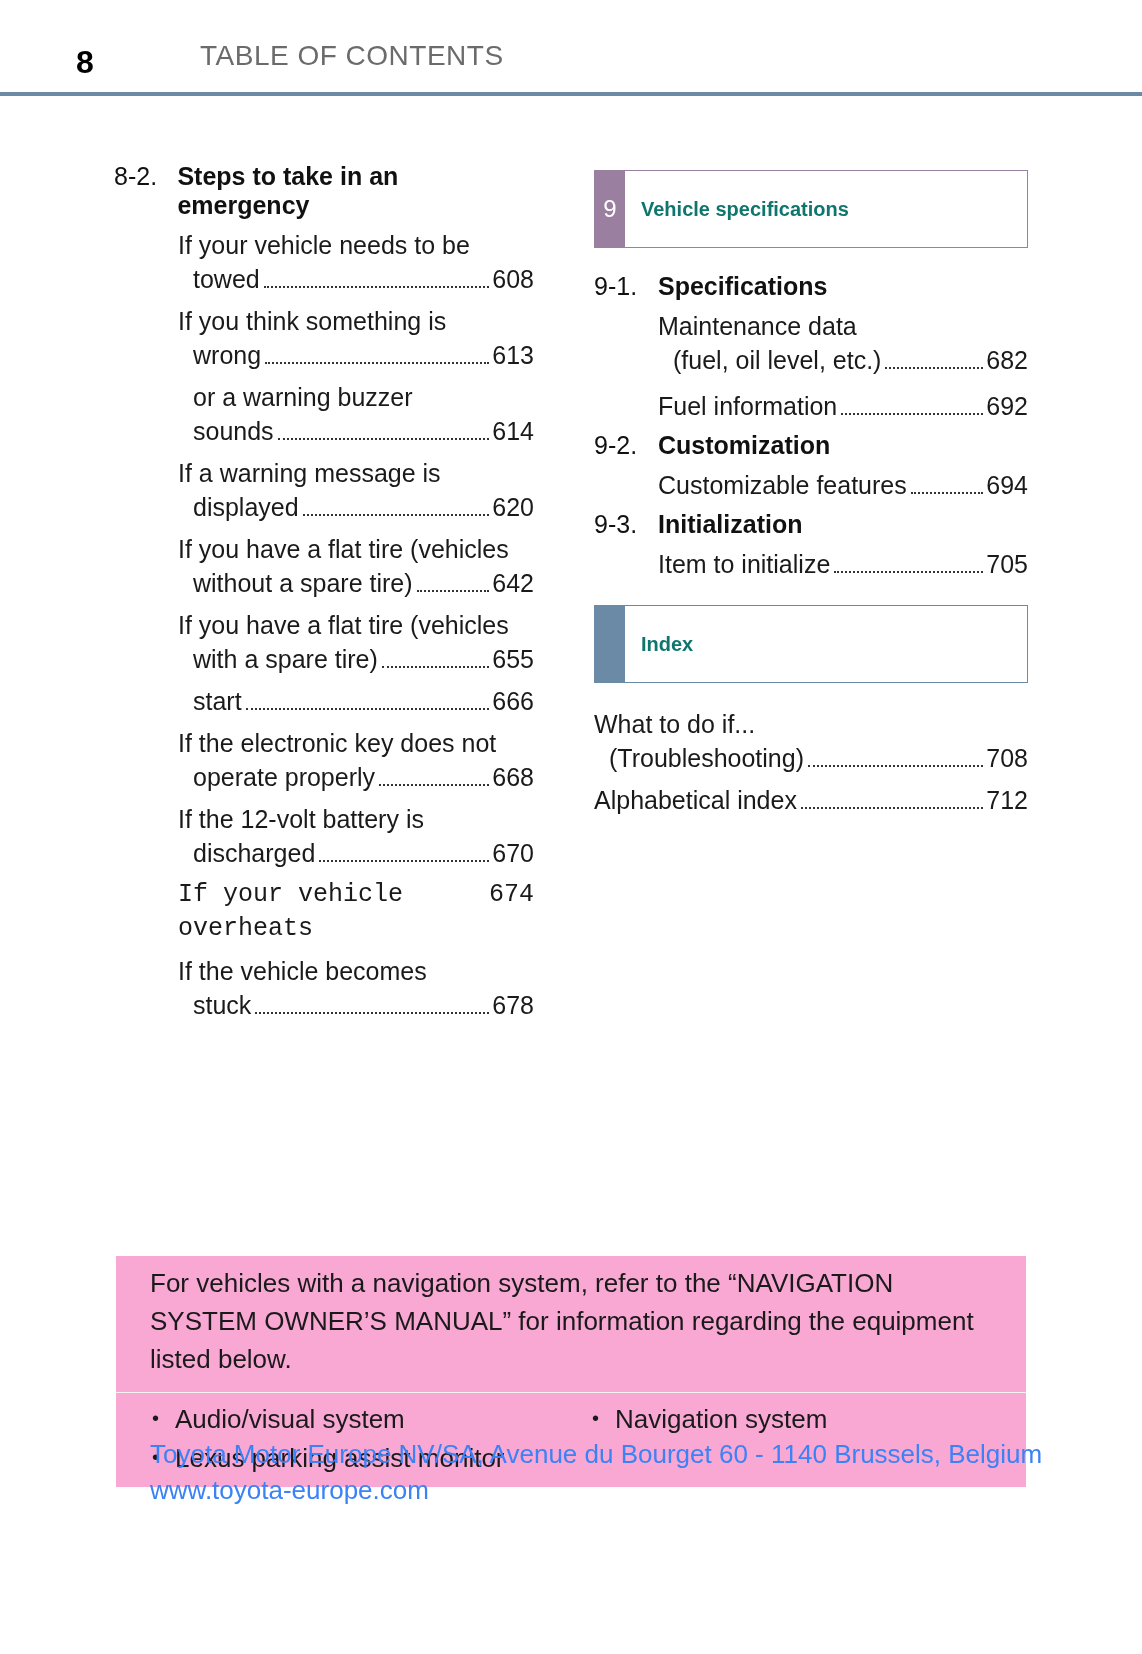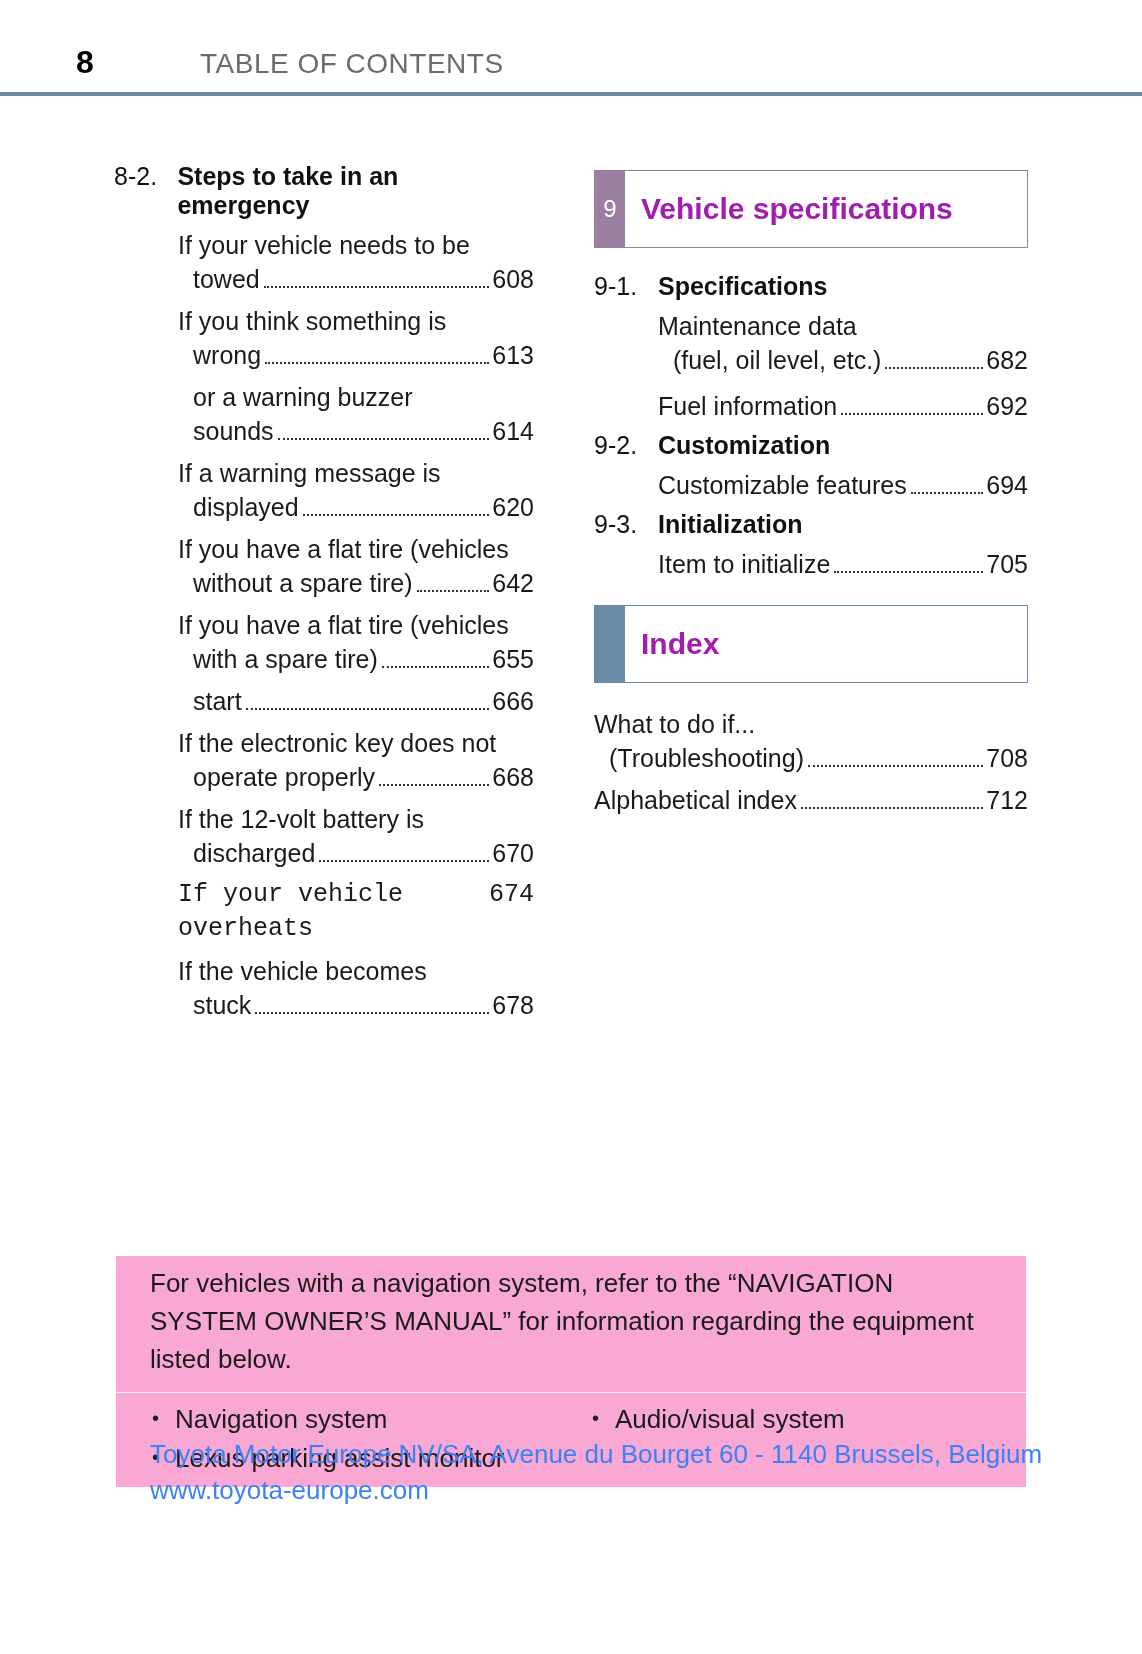--- a/index.html
+++ b/index.html
@@ -1,19 +1,19 @@
 <!DOCTYPE html>
 <html><head>
 <meta charset="utf-8">
 <style>
   html, body { margin: 0; padding: 0; background: #ffffff; }
   body { width: 1142px; height: 1654px; position: relative; overflow: hidden;
          font-family: "Liberation Sans", sans-serif; color: #1a1a1a; }
   .page-num { position: absolute; left: 76px; top: 44px; font-size: 32px; font-weight: bold; color: #000; }
-  .header-title { position: absolute; left: 200px; top: 48px; font-size: 28px; color: #6b6b6b; letter-spacing: 0.5px; }
+  .header-title { position: absolute; left: 200px; top: 40px; font-size: 28px; color: #6b6b6b; letter-spacing: 0.5px; }
   .header-rule { position: absolute; left: 0; top: 92px; width: 1142px; height: 4px; background: #6b8aa6; }
 
   .col-left { position: absolute; left: 114px; top: 162px; width: 420px; }
   .col-right { position: absolute; left: 594px; top: 170px; width: 434px; }
 
   .sec-head { display: flex; font-size: 25px; font-weight: bold; color: #111; margin-bottom: 8px; }
   .sec-head .num { width: 64px; font-weight: normal; color: #111; }
   .sec-head .lbl { font-weight: bold; }
 
   .entry { font-size: 25px; line-height: 34px; margin-bottom: 8px; }
@@ -21,21 +21,21 @@
   .entry .line2 { display: flex; align-items: baseline; padding-left: 15px; }
   .entry .lead { flex: 1; border-bottom: 2px dotted #333; margin: 0 3px 8px 4px; height: 1px; }
   .entry .pg { white-space: nowrap; }
 
   .left-entries { padding-left: 64px; }
   .right-entries { padding-left: 64px; }
 
   .chapter-box { display: flex; height: 76px; border: 1.5px solid; margin-bottom: 24px; }
   .chapter-box .tab { width: 30px; display: flex; align-items: center; justify-content: center;
                       color: #fff; font-size: 24px; }
-  .chapter-box .ttl { padding-left: 16px; display: flex; align-items: center; font-size: 30px; font-weight: bold; color: #a21caf; }
+  .chapter-box .ttl { padding-left: 16px; display: flex; align-items: center; font-size: 20px; font-weight: bold; color: #0f766e; }
 
   .spec-box { border-color: #9a7fa0; }
   .spec-box .tab { background: #9a7fa0; }
   .index-box { border-color: #6b8aa6; margin-top: 24px; }
   .index-box .tab { background: #6b8aa6; }
 
   .index-entries .entry .line2 { padding-left: 15px; }
 
   .notice { position: absolute; left: 116px; top: 1256px; width: 910px; background: #f9a8d4; }
   .notice .top { padding: 8px 20px 14px 34px; font-size: 26px; line-height: 38px; border-bottom: 1px solid #f2f2f2; }
@@ -220,19 +220,19 @@
           <span class="lead"></span>
           <span class="pg">712</span>
         </div>
       </div>
     </div>
 </div>
 
 <div class="notice">
   <div class="top">For vehicles with a navigation system, refer to the “NAVIGATION SYSTEM OWNER’S MANUAL” for information regarding the equipment listed below.</div>
   <div class="list">
+    <div class="li">Audio/visual system</div>
     <div class="li">Navigation system</div>
-    <div class="li">Audio/visual system</div>
     <div class="li">Lexus parking assist monitor</div>
   </div>
 </div>
 
 <div class="footer-addr">Toyota Motor Europe NV/SA, Avenue du Bourget 60 - 1140 Brussels, Belgium www.toyota-europe.com</div>
 
 </body></html>

